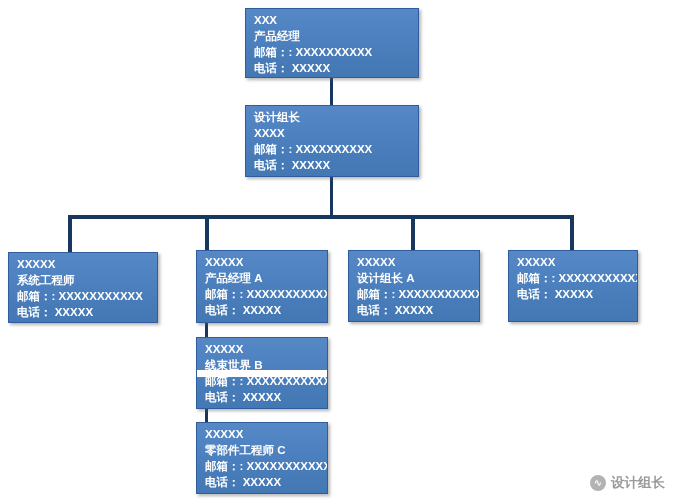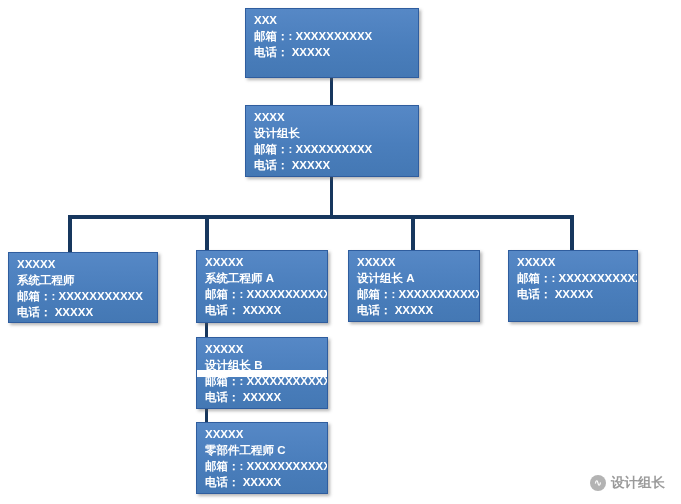--- a/index.html
+++ b/index.html
@@ -83,61 +83,62 @@
   <div class="conn" style="left:330px; top:177px; width:3px;  height:40px;"></div>
   <div class="conn" style="left:68px;  top:215px; width:506px; height:4px;"></div>
   <div class="conn" style="left:68px;  top:215px; width:4px;  height:38px;"></div>
   <div class="conn" style="left:205px; top:215px; width:4px;  height:36px;"></div>
   <div class="conn" style="left:411px; top:215px; width:4px;  height:36px;"></div>
   <div class="conn" style="left:570px; top:215px; width:4px;  height:36px;"></div>
   <div class="conn" style="left:205px; top:322px; width:3px;  height:103px;"></div>
 
   <div class="node" style="left:245px; top:8px; width:174px; height:70px;">
     <div class="ln">XXX</div>
+    <div class="ln">产品经理</div>
     <div class="ln">邮箱：: XXXXXXXXXX</div>
     <div class="ln">电话：  XXXXX</div>
   </div>
 
   <div class="node" style="left:245px; top:105px; width:174px; height:72px;">
+    <div class="ln">设计组长</div>
     <div class="ln">XXXX</div>
-    <div class="ln">设计组长</div>
     <div class="ln">邮箱：: XXXXXXXXXX</div>
     <div class="ln">电话：  XXXXX</div>
   </div>
 
   <div class="node" style="left:8px; top:252px; width:150px; height:71px;">
     <div class="ln">XXXXX</div>
     <div class="ln">系统工程师</div>
     <div class="ln">邮箱：: XXXXXXXXXXX</div>
     <div class="ln">电话：  XXXXX</div>
   </div>
 
   <div class="node" style="left:196px; top:250px; width:132px; height:73px;">
     <div class="ln">XXXXX</div>
-    <div class="ln">系统工程师 A</div>
+    <div class="ln">产品经理 A</div>
     <div class="ln">邮箱：: XXXXXXXXXXX</div>
     <div class="ln">电话：  XXXXX</div>
   </div>
 
   <div class="node" style="left:348px; top:250px; width:132px; height:72px;">
     <div class="ln">XXXXX</div>
     <div class="ln">设计组长 A</div>
     <div class="ln">邮箱：: XXXXXXXXXXX</div>
     <div class="ln">电话：  XXXXX</div>
   </div>
 
   <div class="node" style="left:508px; top:250px; width:130px; height:72px;">
     <div class="ln">XXXXX</div>
     <div class="ln">邮箱：: XXXXXXXXXXX</div>
     <div class="ln">电话：  XXXXX</div>
   </div>
 
   <div class="node" style="left:196px; top:337px; width:132px; height:72px;">
     <div class="ln">XXXXX</div>
-    <div class="ln">设计组长  B</div>
+    <div class="ln">线束世界  B</div>
     <div class="band"></div>
     <div class="ln">邮箱：: XXXXXXXXXXX</div>
     <div class="ln">电话：  XXXXX</div>
   </div>
 
   <div class="node" style="left:196px; top:422px; width:132px; height:72px;">
     <div class="ln">XXXXX</div>
     <div class="ln">零部件工程师 C</div>
     <div class="ln">邮箱：: XXXXXXXXXXX</div>
     <div class="ln">电话：  XXXXX</div>

